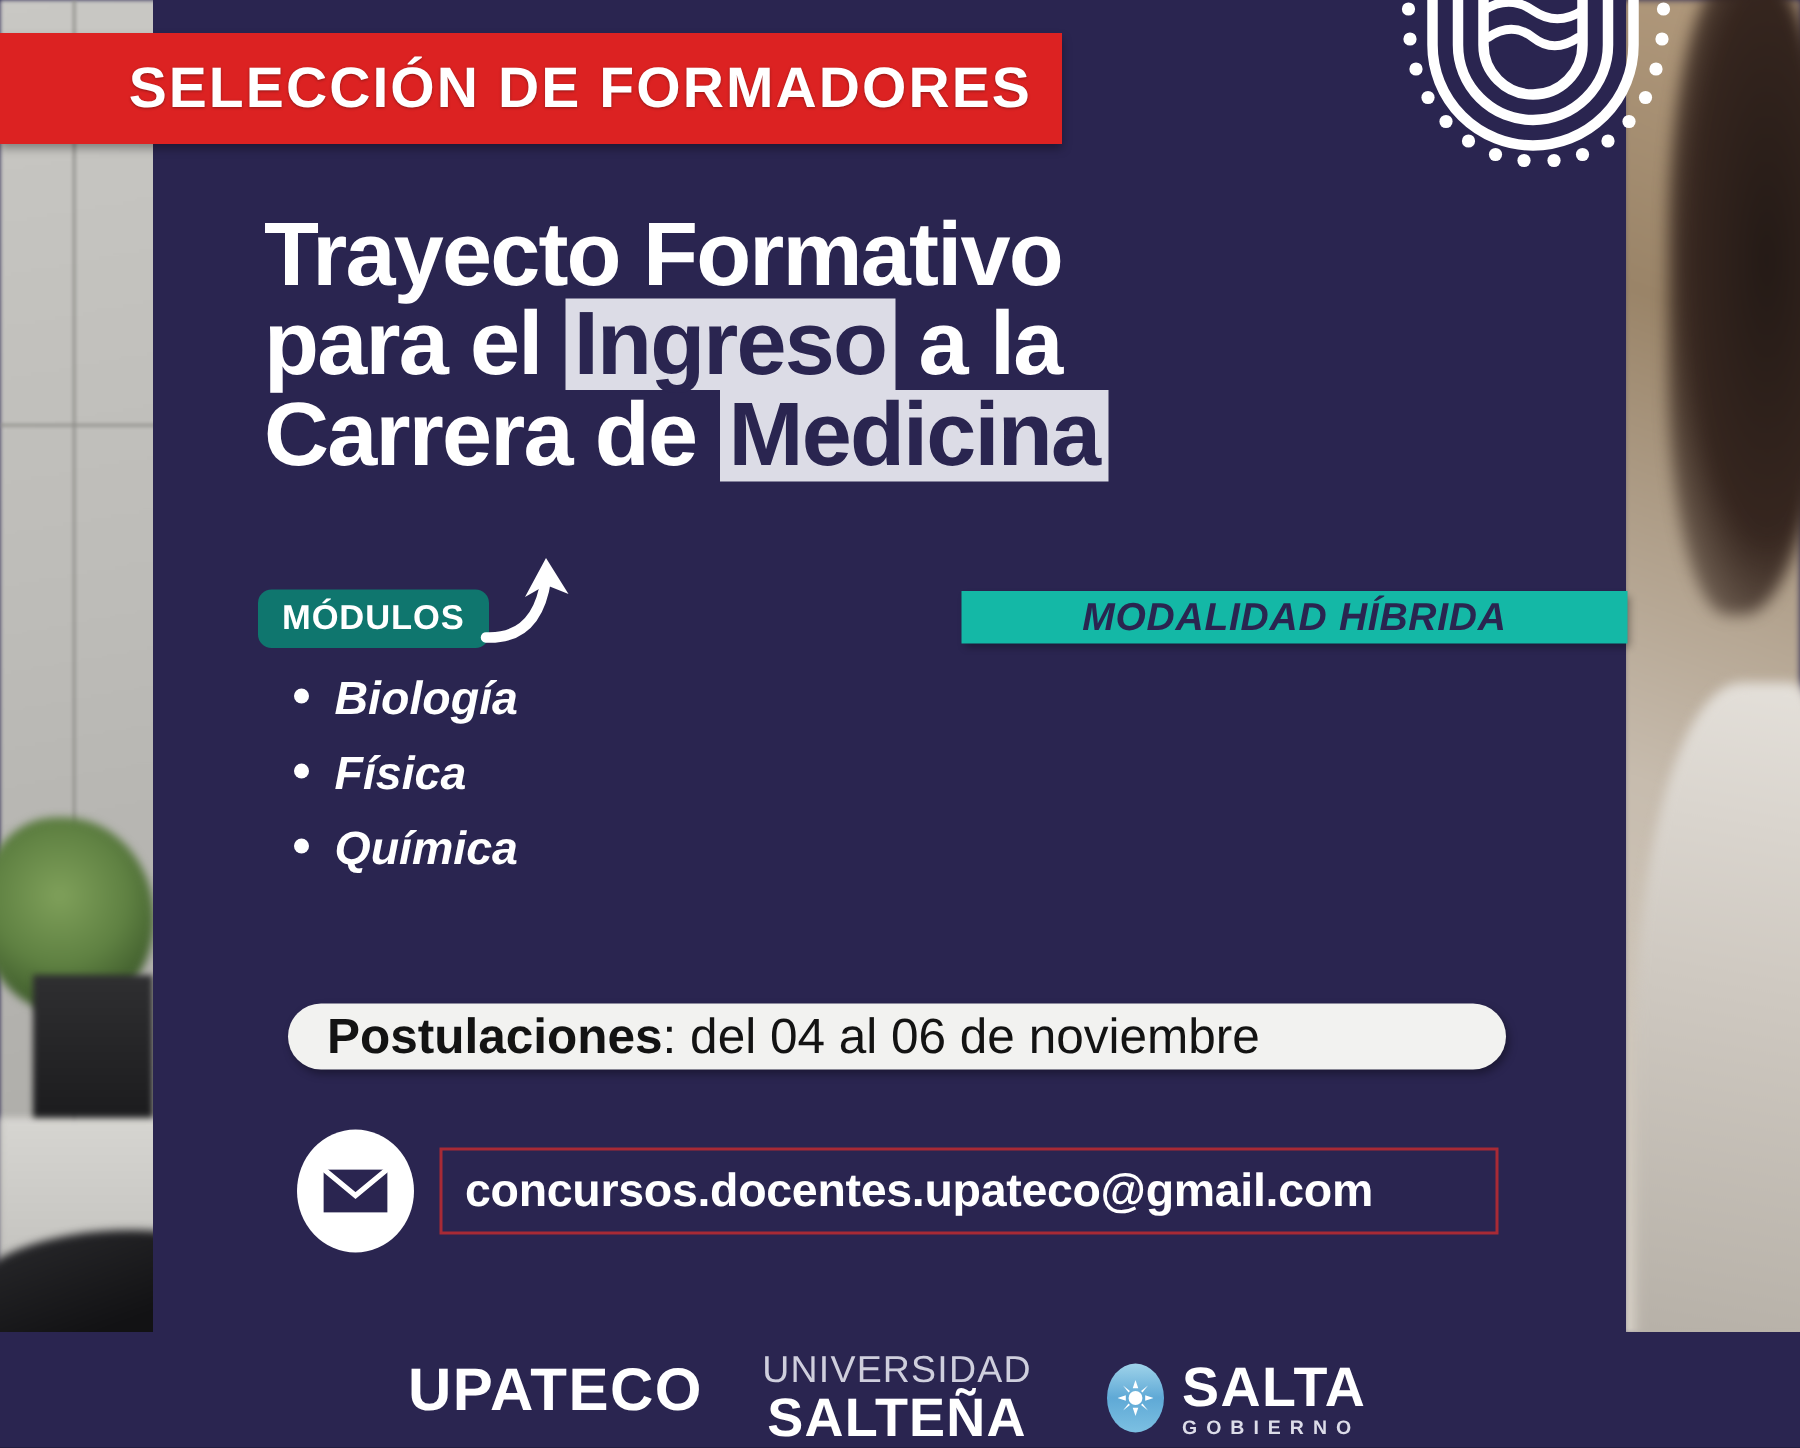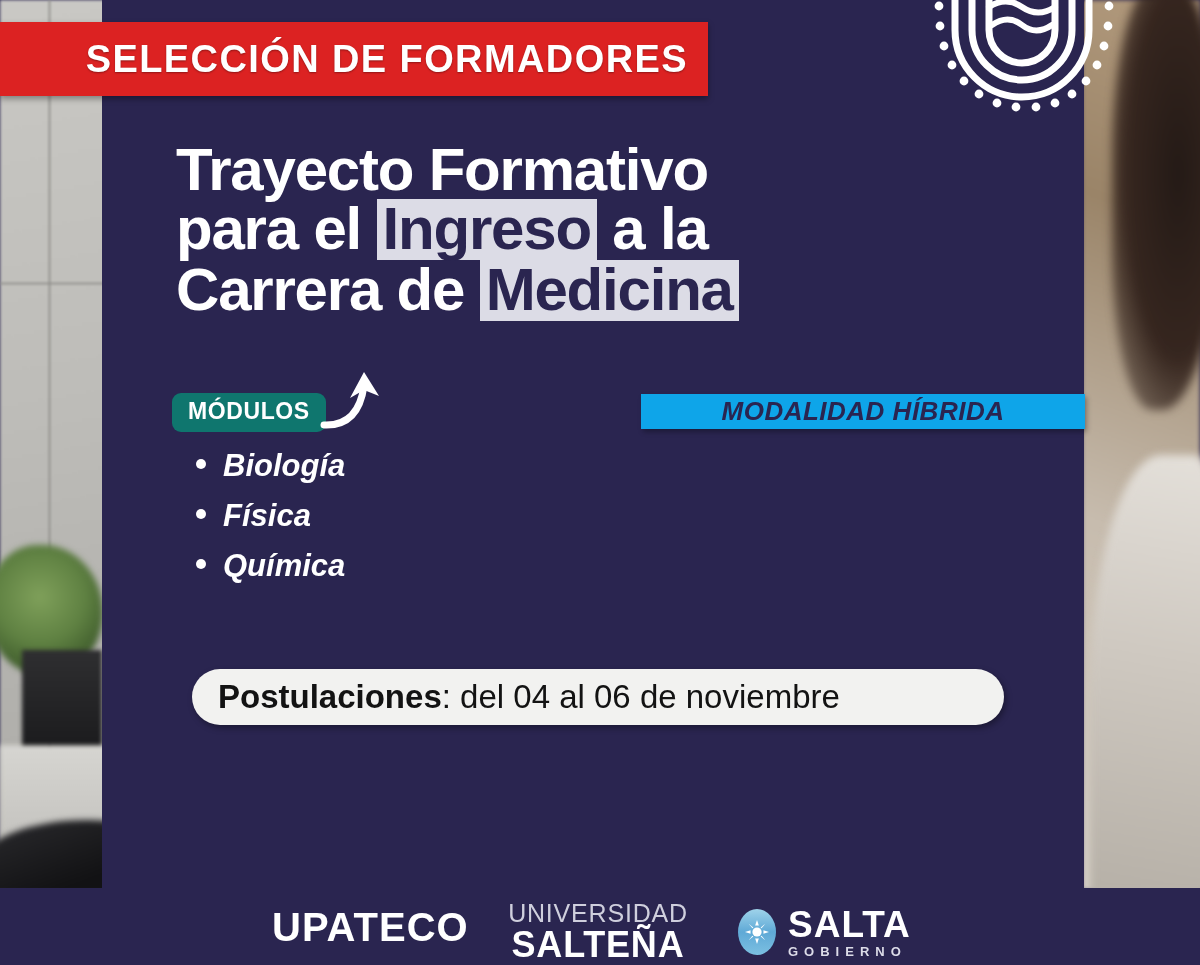--- a/index.html
+++ b/index.html
@@ -84,42 +84,42 @@
   
   .modulos-badge{
     position:absolute;left:172px;top:393px;
     background:#0f766e;color:#ffffff;font-size:23px;font-weight:bold;
     letter-spacing:.6px;padding:5px 16px 7px 16px;border-radius:9px;
   }
   .modulos-arrow{position:absolute;left:320px;top:368px;width:80px;height:66px;}
   
   .modalidad{
     position:absolute;left:641px;top:394px;width:444px;height:35px;
-    background:#0ea5e9;display:flex;align-items:center;justify-content:center;
+    background:#14b8a6;display:flex;align-items:center;justify-content:center;
     box-shadow:2px 3px 5px rgba(0,0,0,.3);
   }
   .modalidad span{
     color:#2a2550;font-size:26px;font-weight:bold;font-style:italic;
     letter-spacing:.5px;
   }
   
   .mod-list{position:absolute;left:196px;top:448px;width:860px;}
   .mod-item{
     display:flex;align-items:baseline;color:#ffffff;
     font-size:31px;font-style:italic;margin-bottom:14px;
   }
   .mod-bullet{
     width:10px;height:10px;border-radius:50%;background:#ffffff;
     margin-right:17px;flex:0 0 auto;position:relative;top:-7px;
   }
   .mod-strong{font-weight:bold;}
   .mod-rest{font-weight:normal;margin-left:10px;color:#e9e9f2;}
   
   .postul{
-    position:absolute;left:192px;top:669px;width:812px;height:56px;
+    position:absolute;left:192px;top:669px;width:812px;height:44px;
     background:#f2f2f0;border-radius:28px;display:flex;align-items:center;
     box-shadow:2px 3px 6px rgba(0,0,0,.35);
   }
   .postul-inner{padding-left:26px;font-size:33px;color:#131313;white-space:nowrap;}
   .postul-strong{font-weight:bold;}
   
   .email-row{position:absolute;left:198px;top:753px;width:810px;height:82px;}
   .email-circle{
     position:absolute;left:0;top:0;width:78px;height:82px;border-radius:50%;
     background:#ffffff;display:flex;align-items:center;justify-content:center;
@@ -256,20 +256,31 @@
     <div class="mod-item">
       <span class="mod-bullet"></span>
       <span class="mod-strong">Química</span>
     </div>
   </div>
 
   <div class="postul">
     <div class="postul-inner"><span class="postul-strong">Postulaciones</span><span>: del 04 al 06 de noviembre</span></div>
   </div>
 
+  <div class="email-row">
+    <div class="email-circle">
+      <svg viewBox="0 0 52 38" width="52" height="38">
+        <rect x="3" y="3" width="46" height="32" fill="#2a2550" stroke="#ffffff" stroke-width="3.5"></rect>
+        <path d="M3 3 L26 22 L49 3" fill="none" stroke="#ffffff" stroke-width="3.5"></path>
+      </svg>
+    </div>
+    <div class="email-box">
+      <span class="email-text">concursos.docentes.upateco@gmail.com</span>
+    </div>
+  </div>
 
   <div class="footer"></div>
   <div class="logo-upateco">UPATECO</div>
   <div class="logo-uni">
     <span class="l1">UNIVERSIDAD</span>
     <span class="l2">SALTEÑA</span>
   </div>
   <div class="logo-salta">
     <div class="salta-oval">
       <svg viewBox="0 0 26 26" width="24" height="24">

